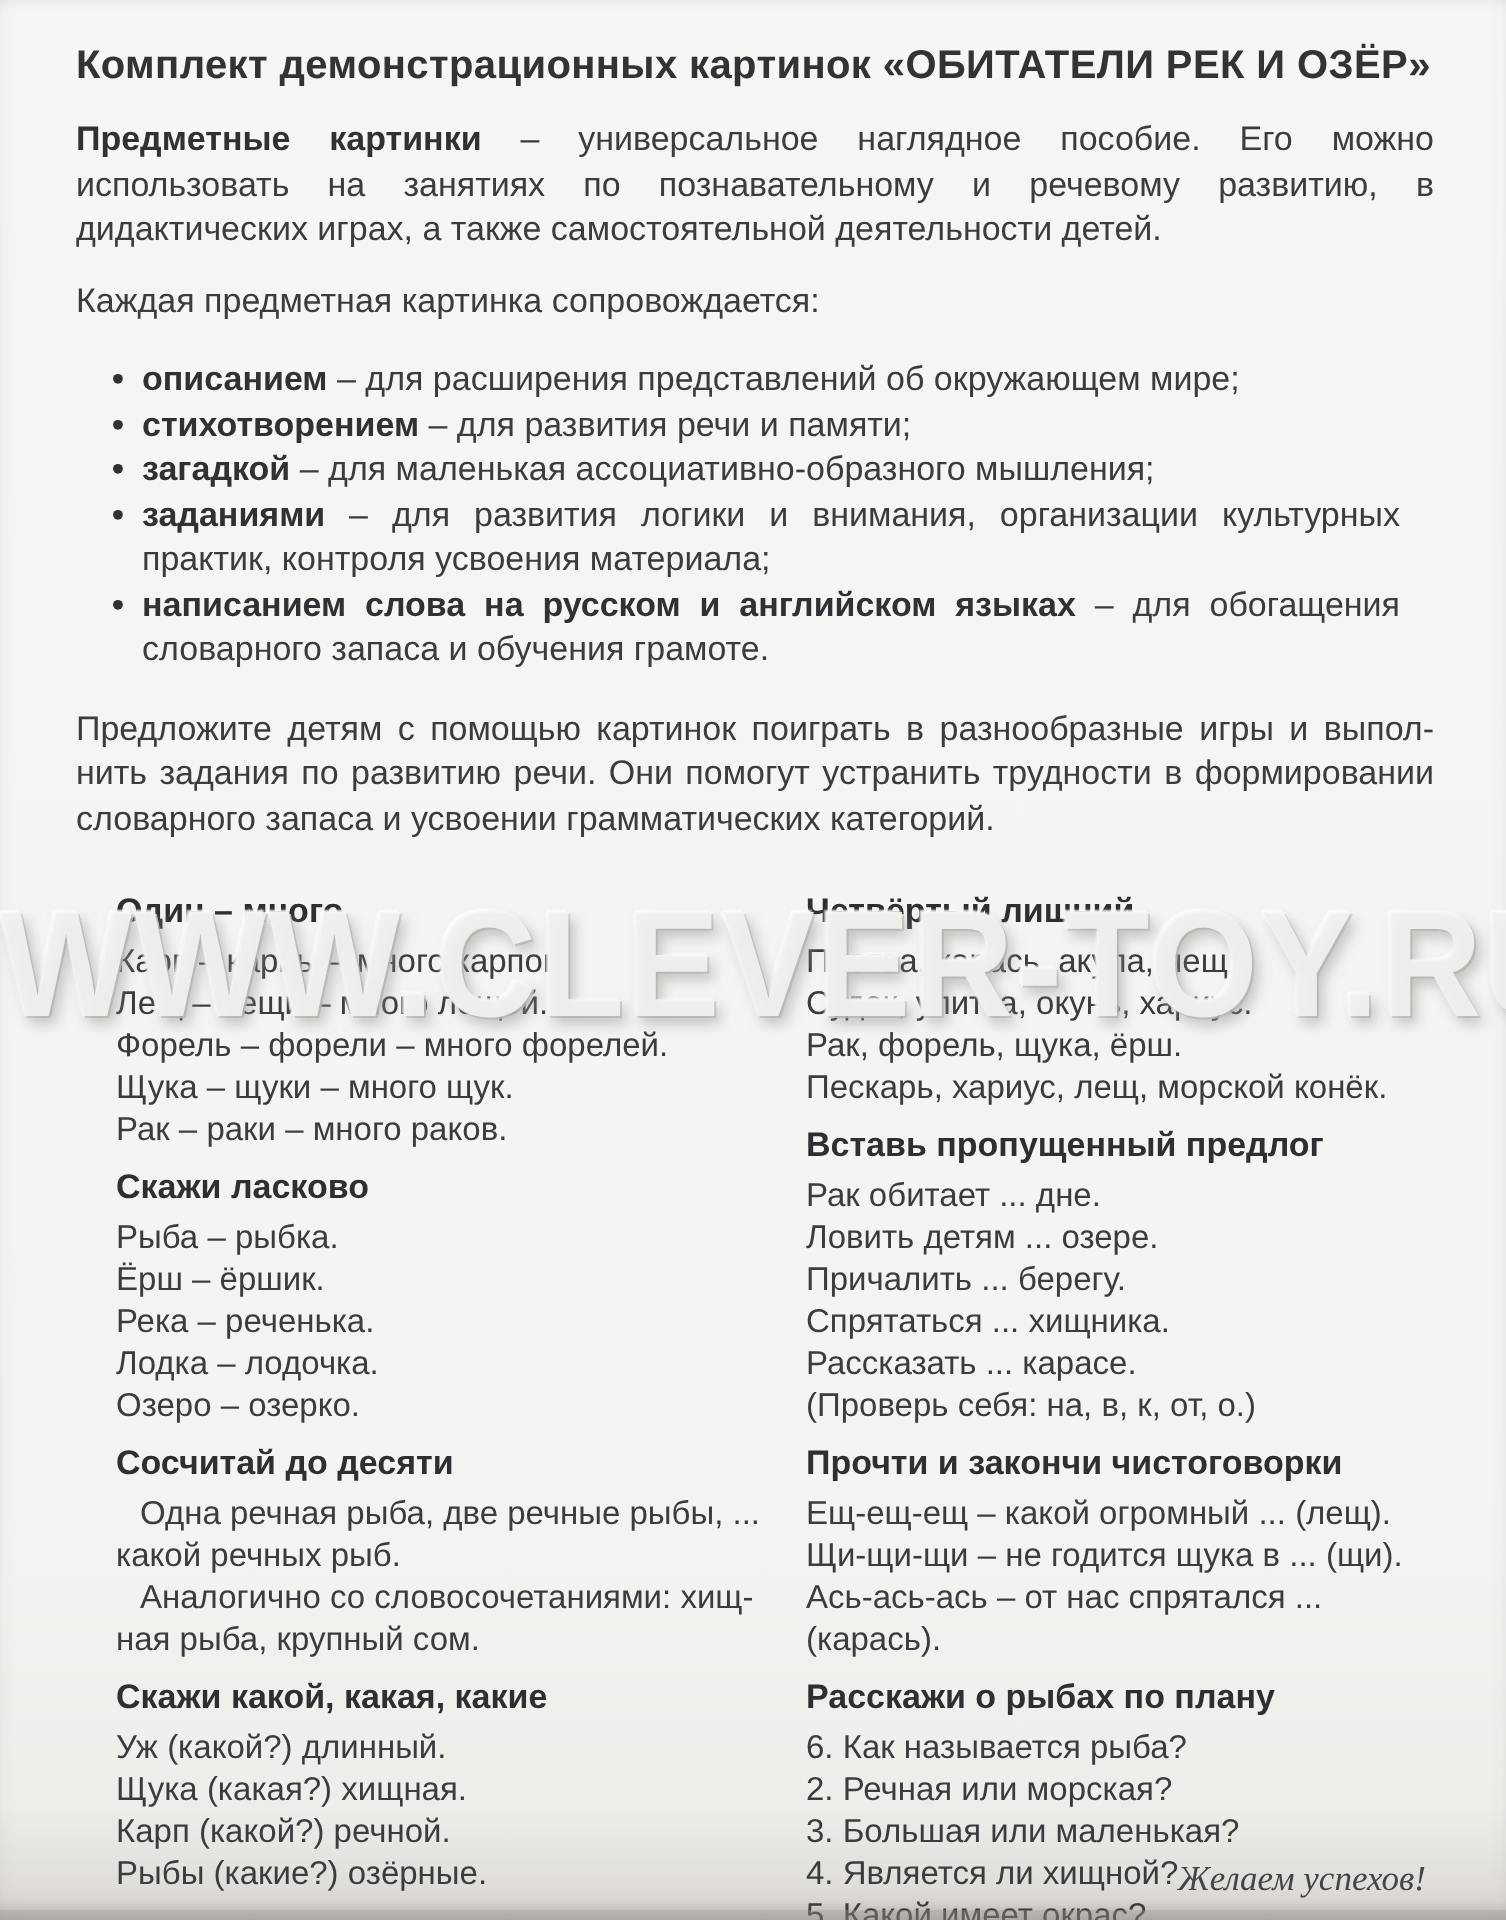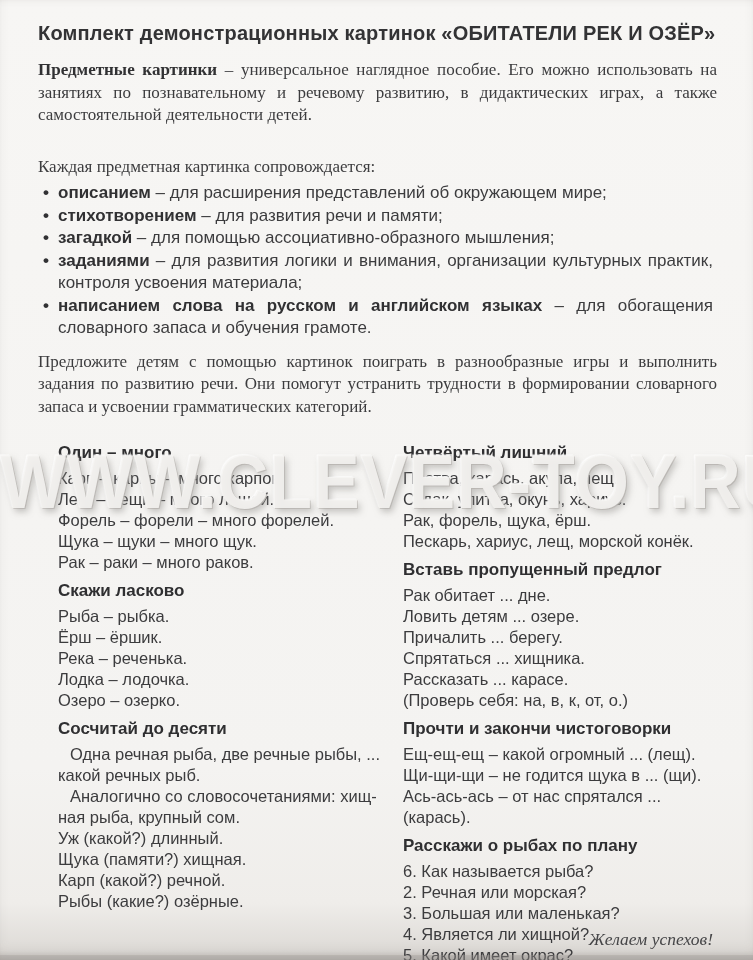--- a/index.html
+++ b/index.html
@@ -4,24 +4,24 @@
 <style>
   html,body{margin:0;padding:0;background:#e8e6e3;}
   .page{
     position:relative; width:753px; height:960px; overflow:hidden; box-sizing:border-box;
     background:linear-gradient(180deg,#f7f6f4 0%,#f4f3f1 80%,#efedea 94%,#dedbd7 99%,#c9c6c2 100%);
     box-shadow:inset 0 -10px 16px -10px rgba(110,105,100,.45), inset 0 6px 10px -9px rgba(110,105,100,.25);
     font-family:"Liberation Sans",sans-serif; color:#3c3c3e;
     padding:20px 36px 0 38px;
   }
   h1{font-size:20px; line-height:26px; margin:0; font-weight:700; color:#333335; letter-spacing:.2px;}
-  .para{font-size:17px; line-height:22.5px; text-align:justify; margin:13px 0 0 0; color:#3c3c3e;font-family:Liberation Serif, serif;}
+  .para{font-size:17px; line-height:22.5px; text-align:justify; margin:13px 0 0 0; color:#3c3c3e;}
   .b{font-weight:700; color:#313133;}
   .i{}
-  ul.bullets{margin:4px; padding:0; list-style:none;}
+  ul.bullets{margin:17px; padding:0; list-style:none;}
   ul.bullets li{position:relative; font-size:17px; line-height:22.5px; text-align:justify; padding-left:16px;}
   ul.bullets li::before{content:"\2022"; position:absolute; left:1px; top:0; font-weight:700; color:#313133;}
   .columns{display:flex; margin-top:6px; padding-left:20px;}
   .col-l{width:345px;}
   .col-r{flex:1;}
   h3{font-size:17px; line-height:22px; margin:7px 0 4px 0; font-weight:700; color:#2f2f31;}
   .col-l h3:first-child, .col-r h3:first-child{margin-top:18px;}
   .line{font-size:16.5px; line-height:21px; color:#3c3c3e;}
   .line.ind{text-indent:12px;}
   .signoff{position:absolute; top:929px; right:40px; font-size:17.5px; font-style:italic; color:#454547; margin:0;font-family:Liberation Serif, serif;}
@@ -34,26 +34,26 @@
   .page::after{content:""; position:absolute; left:0; right:0; bottom:0; height:5px; background:rgba(160,156,151,.35);}
 </style>
 </head>
 <body>
 
 <div class="page">
   <h1>Комплект демонстрационных картинок «ОБИТАТЕЛИ РЕК И ОЗЁР»</h1>
 
   <p class="para"><span class="b">Предметные картинки</span><span> – универсальное наглядное пособие. Его можно использовать на занятиях по познавательному и речевому развитию, в дидактических играх, а также самостоятельной деятельности детей.</span></p>
 
-  <p class="para" style="margin-top:29px;">Каждая предметная картинка сопровождается:</p>
+  <p class="para" style="margin-top:13px;">Каждая предметная картинка сопровождается:</p>
 
   <ul class="bullets" id="bullets">
       <li><span class="b">описанием</span><span> – для расширения представлений об окружающем мире;</span></li>
       <li><span class="b">стихотворением</span><span> – для развития речи и памяти;</span></li>
-      <li><span class="b">загадкой</span><span> – для помощью ассоциативно-образного мышления;</span></li>
+      <li><span class="b">загадкой</span><span> – для маленькая ассоциативно-образного мышления;</span></li>
       <li><span class="b">заданиями</span><span> – для развития логики и внимания, организации культурных практик, контроля усвоения материала;</span></li>
       <li><span class="b">написанием слова на русском и английском языках</span><span> – для обогащения словарного запаса и обучения грамоте.</span></li>
     </ul>
 
   <p class="para" style="margin-top:11px;">Предложите детям с помощью картинок поиграть в разнообразные игры и выпол­нить задания по развитию речи. Они помогут устранить трудности в формировании словарного запаса и усвоении грамматических категорий.</p>
 
   <div class="columns">
     <div class="col-l" id="col-left">
         <h3><span>Один – много</span></h3>
         <div class="line"><span>Карп – карпы – много карпов.</span></div>
@@ -65,22 +65,23 @@
         <div class="line"><span>Рыба – рыбка.</span></div>
         <div class="line"><span>Ёрш – ёршик.</span></div>
         <div class="line"><span>Река – реченька.</span></div>
         <div class="line"><span>Лодка – лодочка.</span></div>
         <div class="line"><span>Озеро – озерко.</span></div>
         <h3><span>Сосчитай до десяти</span></h3>
         <div class="line ind"><span>Одна речная рыба, две речные рыбы, ...</span></div>
         <div class="line"><span>какой речных рыб.</span></div>
         <div class="line ind"><span>Аналогично со словосочетаниями: хищ-</span></div>
         <div class="line"><span>ная рыба, крупный сом.</span></div>
+        <h3><span>Скажи </span><span class="i">какой, какая, какие</span></h3>
         <div class="line"><span>Уж </span><span class="i">(какой?)</span><span> длинный.</span></div>
-        <div class="line"><span>Щука </span><span class="i">(памяти?)</span><span> хищная.</span></div>
+        <div class="line"><span>Щука </span><span class="i">(какая?)</span><span> хищная.</span></div>
         <div class="line"><span>Карп </span><span class="i">(какой?)</span><span> речной.</span></div>
         <div class="line"><span>Рыбы </span><span class="i">(какие?)</span><span> озёрные.</span></div>
       </div>
     <div class="col-r" id="col-right">
         <h3><span>Четвёртый лишний</span></h3>
         <div class="line"><span>Плотва, карась, </span><span class="i">акула</span><span>, лещ.</span></div>
         <div class="line"><span>Судак, </span><span class="i">улитка</span><span>, окунь, хариус.</span></div>
         <div class="line"><span class="i">Рак</span><span>, форель, щука, ёрш.</span></div>
         <div class="line"><span>Пескарь, хариус, лещ, </span><span class="i">морской конёк</span><span>.</span></div>
         <h3><span>Вставь пропущенный предлог</span></h3>

